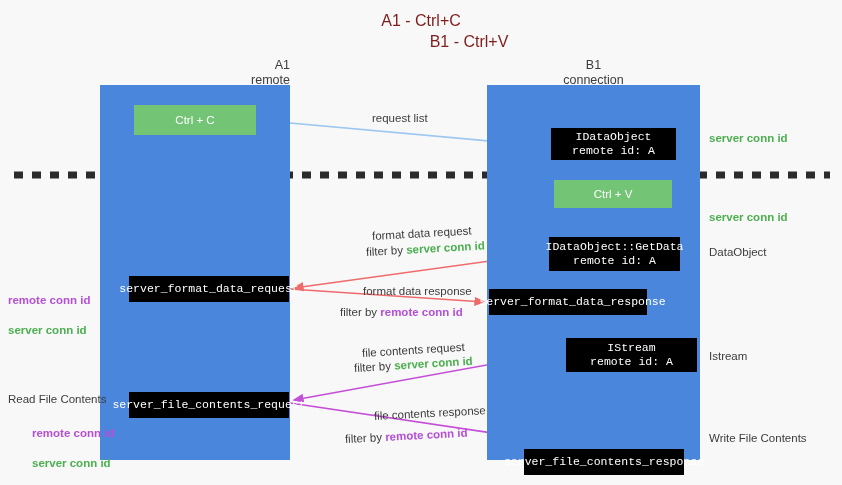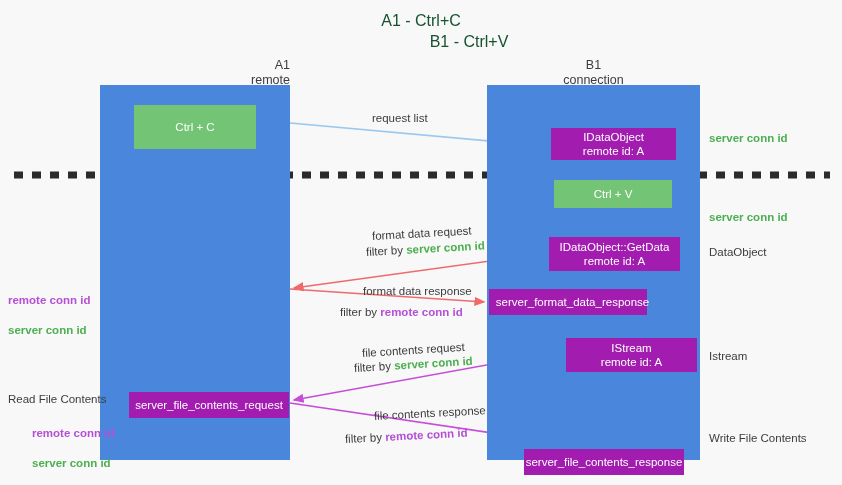--- a/index.html
+++ b/index.html
@@ -28,21 +28,21 @@
   }
   #svg-layer { z-index: 2; }
   #html-layer { z-index: 3; }
 
   
   .title {
     position: absolute;
     left: 0;
     width: 842px;
     text-align: center;
-    color: #14532d;
+    color: #7f1d1d;
     font-size: 16px;
     line-height: 21px;
   }
   .title-line-1 { top: 10px; }
   .title-line-2 { top: 31px; padding-left: 48px; }
 
   
   .col-head {
     position: absolute;
     text-align: center;
@@ -71,23 +71,23 @@
     align-items: center;
     justify-content: center;
     color: #ffffff;
     font-size: 11.5px;
     line-height: 14px;
     text-align: center;
     white-space: pre-line;
     padding: 2px 4px;
   }
   .box-green { background: #74c476; }
-  .box-orange { background: #a21caf; }
-
-  #box-ctrl-c   { left: 134px; top: 105px; width: 122px; height: 44px; }
+  .box-orange { background: #000000; font-family: Liberation Mono, monospace; }
+
+  #box-ctrl-c   { left: 134px; top: 105px; width: 122px; height: 30px; }
   #box-ctrl-v   { left: 554px; top: 180px; width: 118px; height: 28px; }
   #box-idataobject-remote { left: 551px; top: 128px; width: 125px; height: 32px; }
   #box-getdata  { left: 549px; top: 237px; width: 131px; height: 34px; }
   #box-istream  { left: 566px; top: 338px; width: 131px; height: 34px; }
   #box-fmt-req  { left: 129px; top: 276px; width: 160px; height: 26px; }
   #box-fmt-resp { left: 489px; top: 289px; width: 158px; height: 26px; }
   #box-file-req { left: 129px; top: 392px; width: 160px; height: 26px; }
   #box-file-resp{ left: 524px; top: 449px; width: 160px; height: 26px; }
 
   
@@ -191,20 +191,21 @@
 remote id: A</div>
 
     <div class="box box-green" id="box-ctrl-v" style="z-index:4;">Ctrl + V</div>
 
     <div class="box box-orange" id="box-getdata" style="z-index:4;">IDataObject::GetData
 remote id: A</div>
 
     <div class="box box-orange" id="box-istream" style="z-index:4;">IStream
 remote id: A</div>
 
+    <div class="box box-orange" id="box-fmt-req" style="z-index:4;">server_format_data_request</div>
 
     <div class="box box-orange" id="box-fmt-resp" style="z-index:4;padding-left:13px;">server_format_data_response</div>
 
     <div class="box box-orange" id="box-file-req" style="z-index:4;">server_file_contents_request</div>
 
     <div class="box box-orange" id="box-file-resp" style="z-index:4;">server_file_contents_response</div>
 
     <div class="flow-label" id="lbl-format-list" style="z-index:5;">request list</div>
 
     <div class="flow-label" id="lbl-fmt-req-1" style="z-index:5;">format data request</div>

